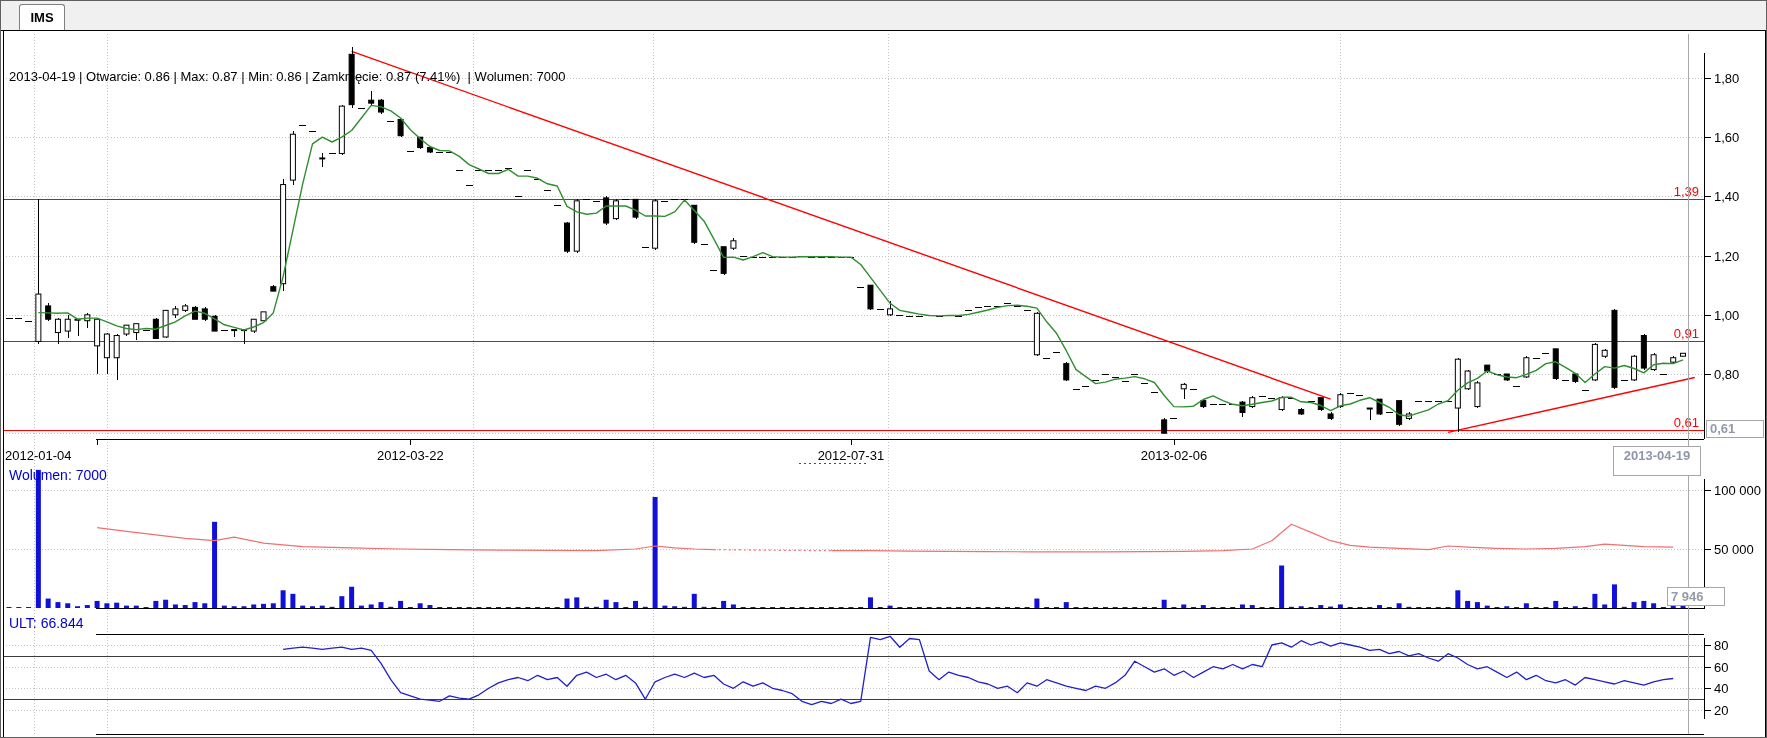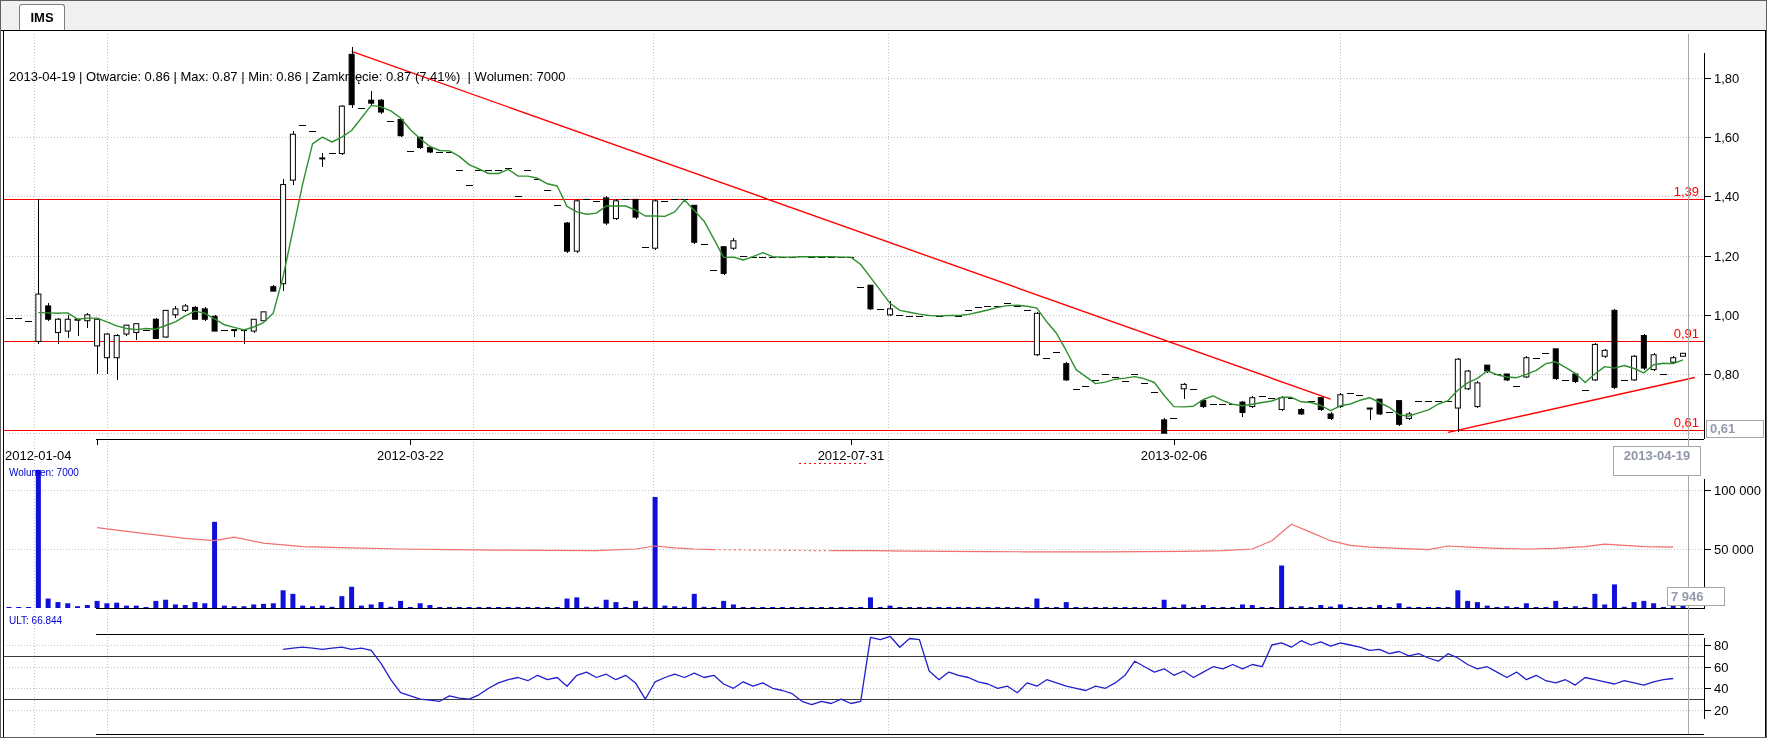--- a/index.html
+++ b/index.html
@@ -23,21 +23,21 @@
   }
   .chart-area {
     position:absolute; left:0; top:29px; right:0; bottom:0;
     background:#fff; border-top:1px solid #000;
   }
   #chart-svg { position:absolute; left:0; top:0; }
   .infobar {
     position:absolute; left:8px; top:31px; height:15px;
     font-size:13px; color:#000; white-space:pre; z-index:5;margin-top:37px;
   }
-  .pane-label { position:absolute; left:8px; font-size:10px; color:#0000d0; z-index:5; white-space:nowrap; }
+  .pane-label { position:absolute; left:8px; font-size:14px; color:#0000d0; z-index:5; white-space:nowrap; }
   .pane-label.volume { top:466px; }
   .pane-label.ult    { top:614px; }
   .marker-box {
     position:absolute; z-index:6; background:#ffffff;
     border:1px solid #a6a6a6; color:#939bab;
     font-size:13px; font-weight:bold; line-height:16px;
   }
   .marker-box.price  { left:1705px; top:419px; width:58px; height:18px; padding-left:3px; }
   .marker-box.volume { left:1666px; top:586px; width:58px; height:19px; padding-left:3px; line-height:17px; }
   .marker-box.date   { left:1612px; top:445px; width:88px; height:30px; text-align:center; line-height:17px; color:#8f96a8; }

